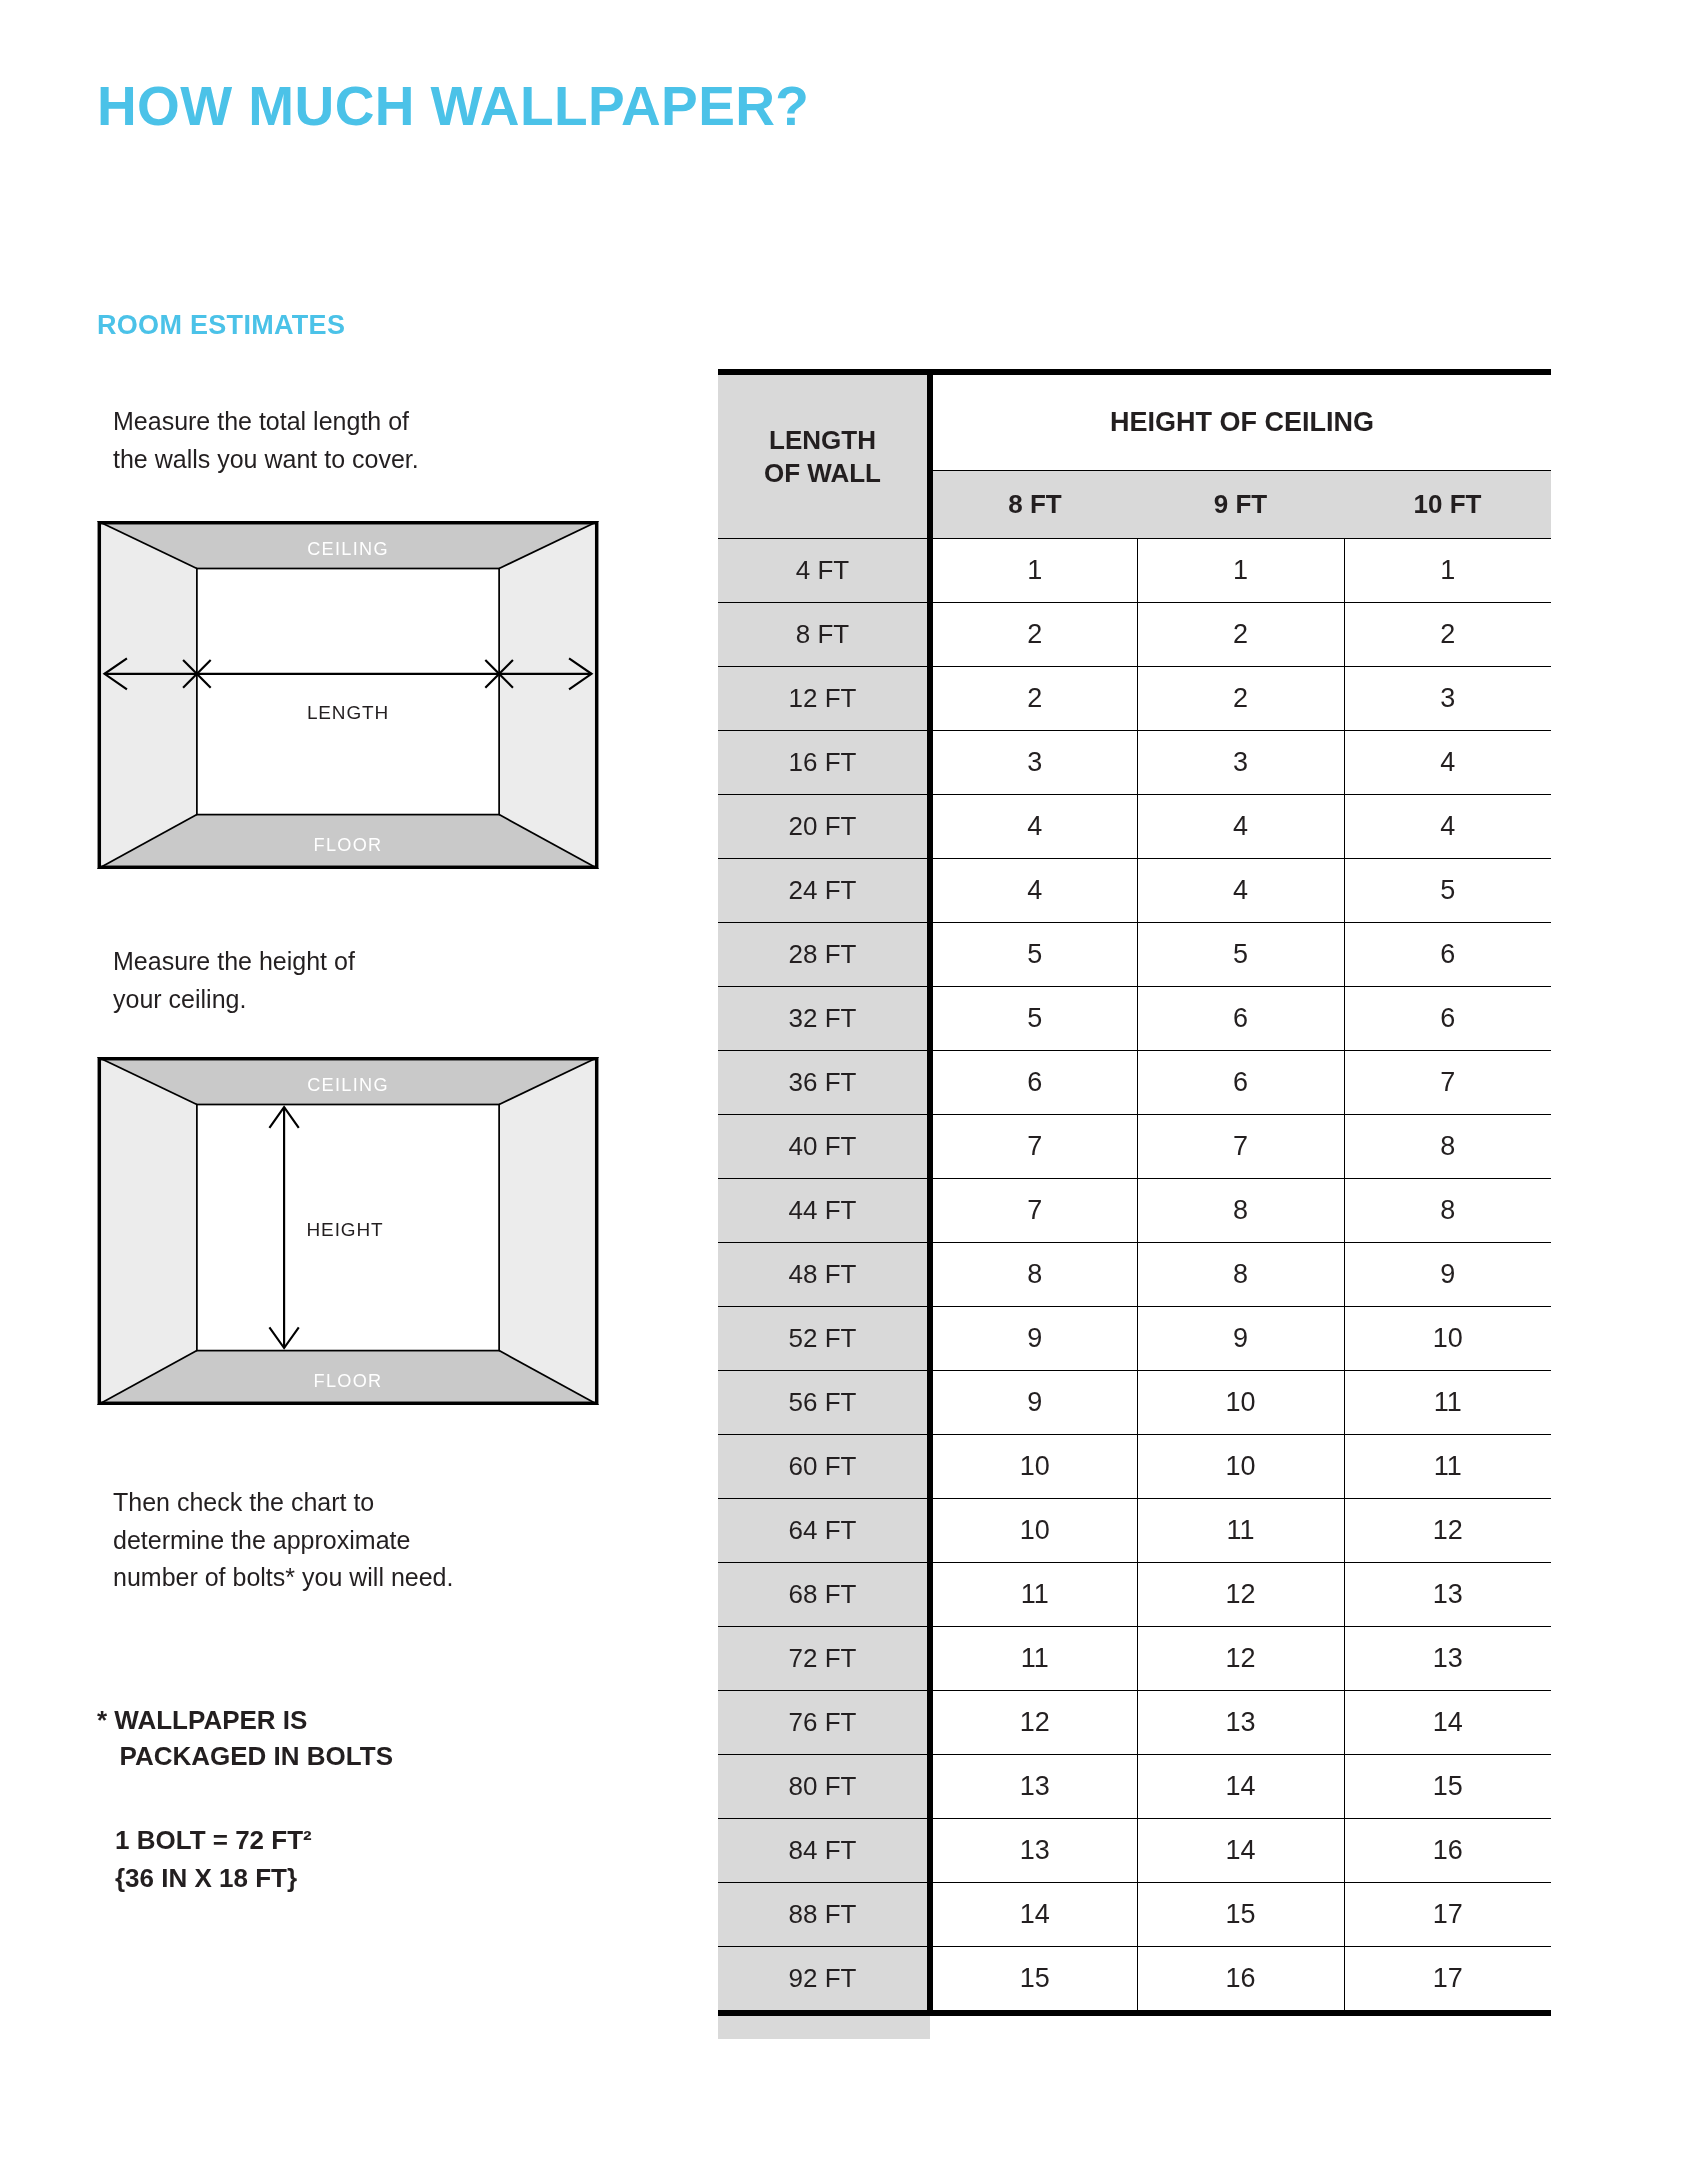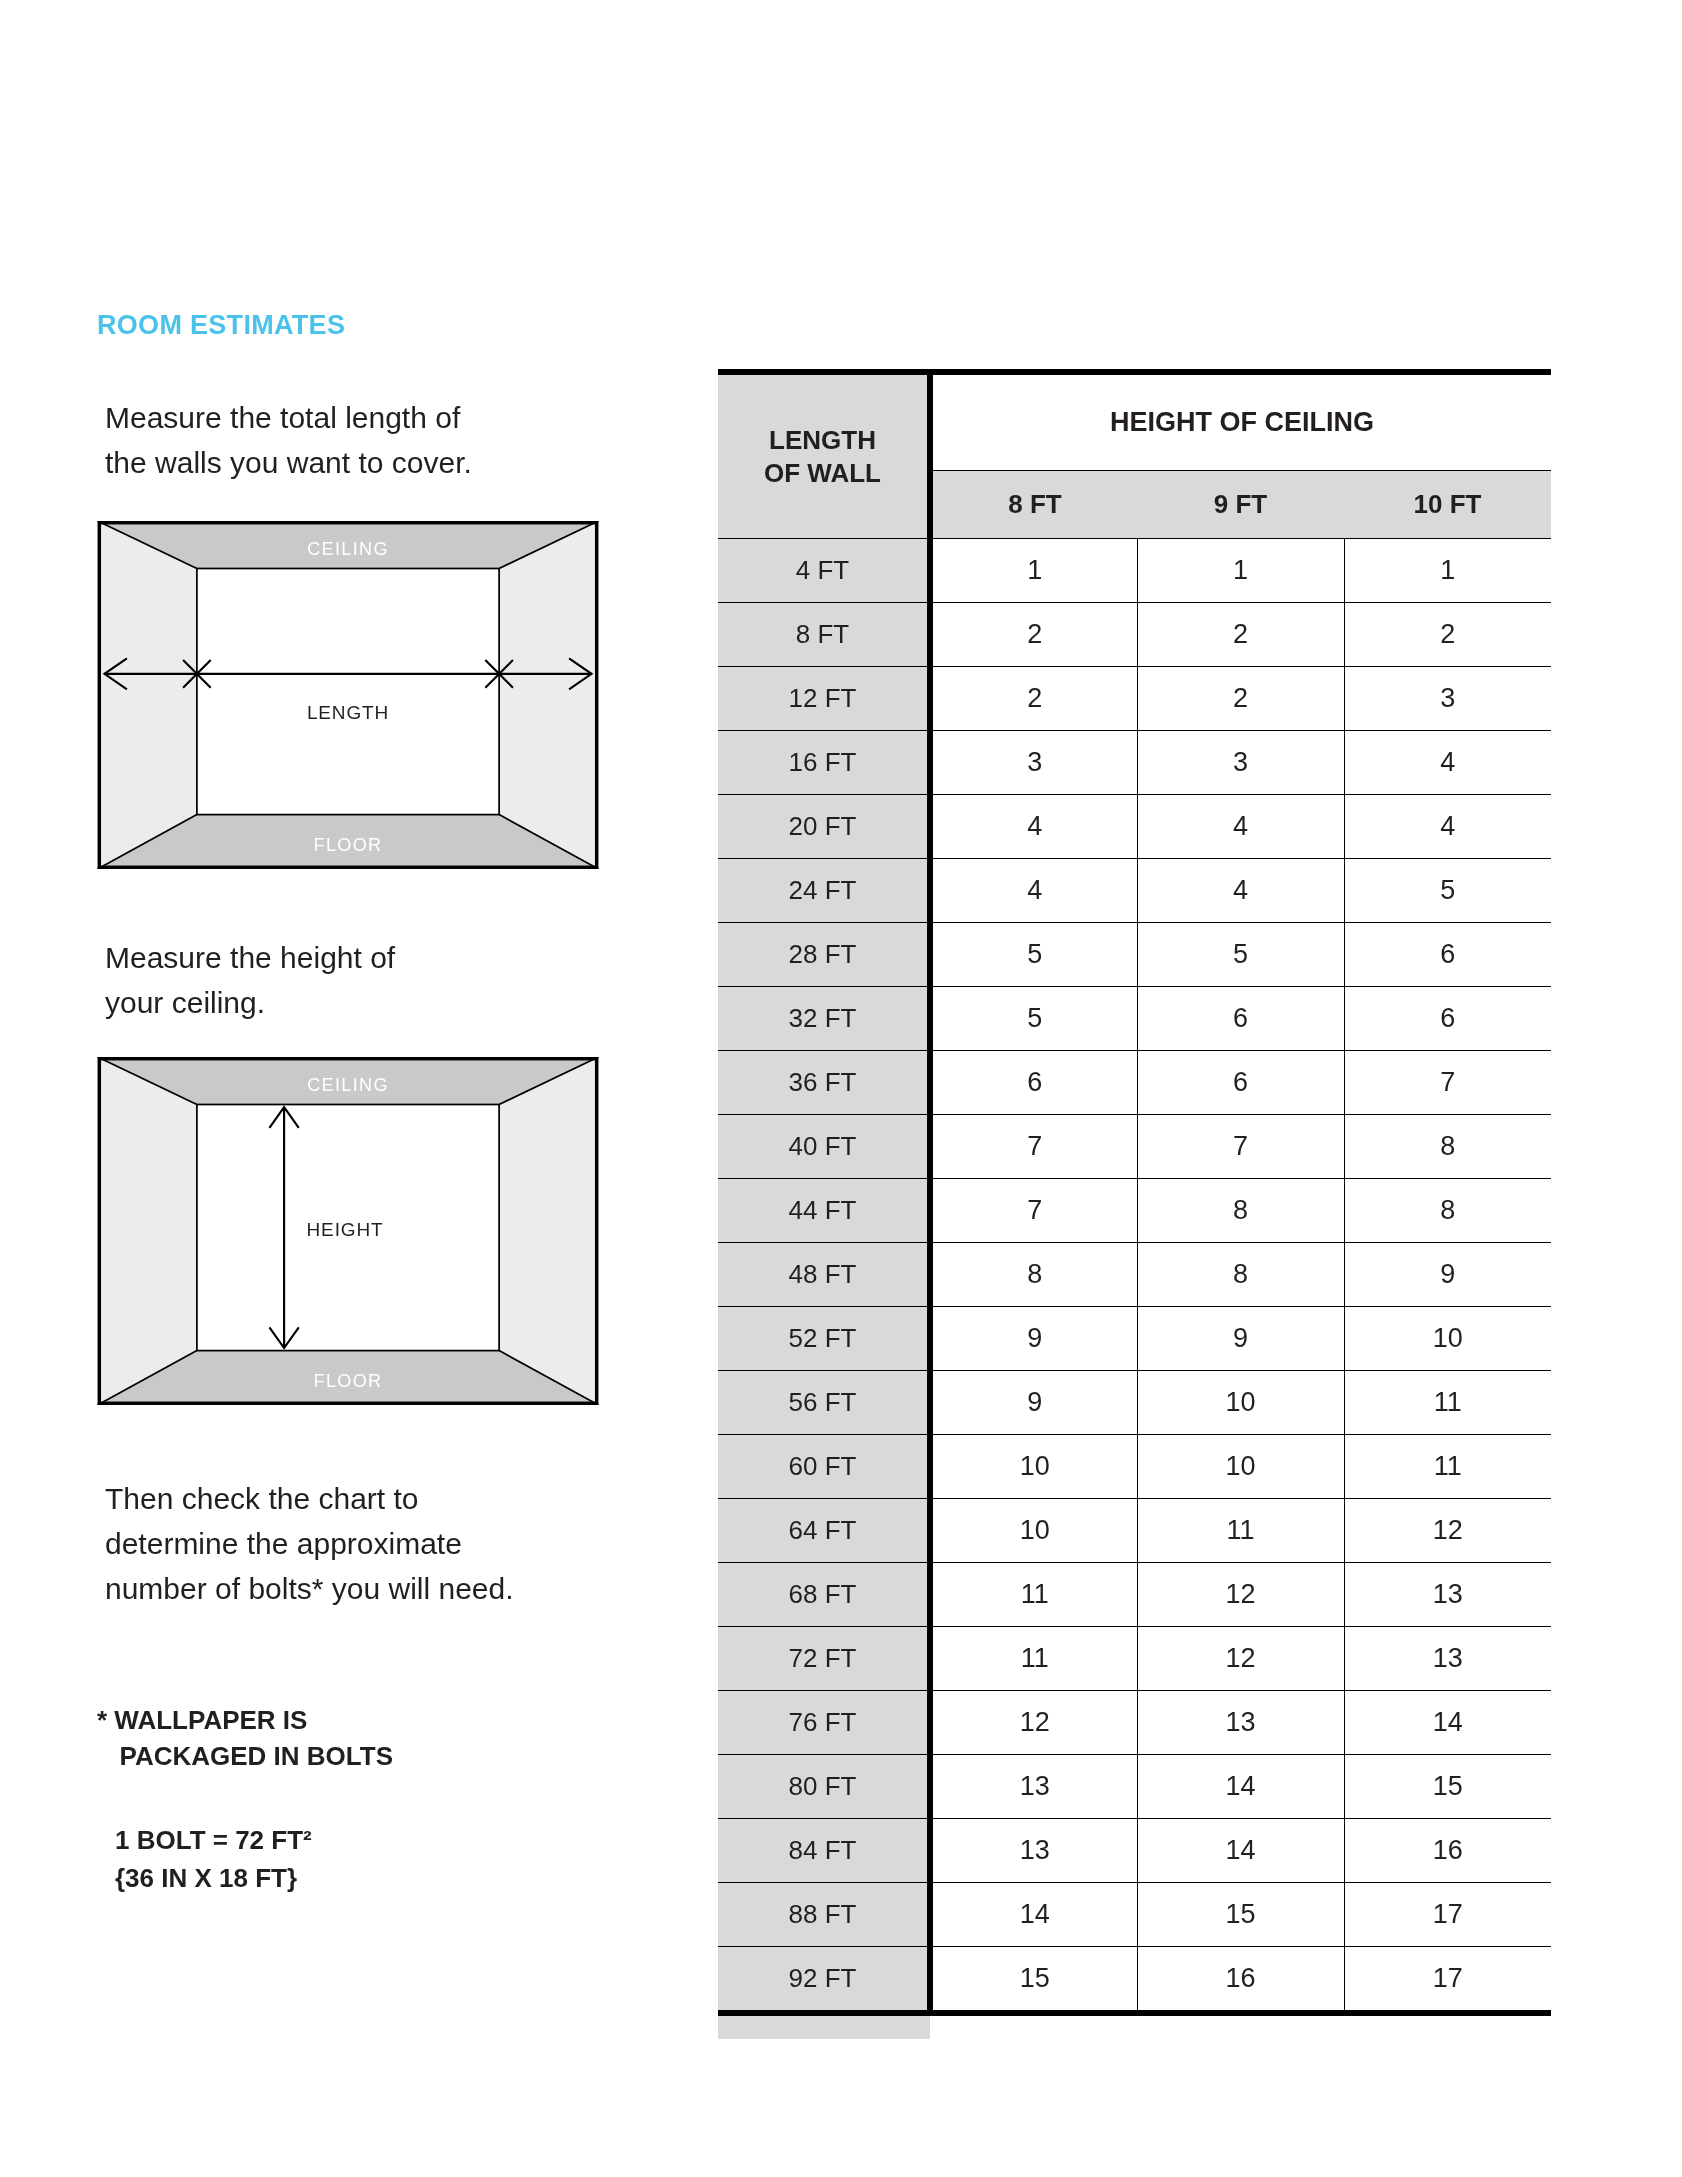--- a/index.html
+++ b/index.html
@@ -30,22 +30,22 @@
     font-weight: bold;
     color: #4bc2e8;
     letter-spacing: 0.3px;
   }
   #room-estimates-heading { position: absolute; left: 97px; top: 310px; }
   #bolts-heading { position: absolute; left: 718px; top: 310px; width: 833px; text-align: center; }
 
   .para {
     position: absolute;
     left: 97px;
-    margin: 8px;
-    font-size: 30px;
+    margin: 16px;
+    font-size: 25px;
     line-height: 1.5;
     white-space: pre-line;
     color: #231f20;
   }
   #para1 { top: 387px; }
   #para2 { top: 927px; }
   #para3 { top: 1468px; }
 
   .diagram { position: absolute; left: 97px; width: 502px; height: 348px; }
   #diagram1 { top: 521px; }
@@ -121,20 +121,21 @@
   }
   tbody td.val-cell + td.val-cell { border-left: 1.7px solid #000; }
 
   .gray-tail { width: 212px; height: 22.5px; background: #d9d9d9; }
 </style>
 </head>
 <body>
 
 <div class="page">
 
+  <h1 class="title">HOW MUCH WALLPAPER?</h1>
 
   <h2 class="section-heading" id="room-estimates-heading">ROOM ESTIMATES</h2>
 
   <p class="para" id="para1">Measure the total length of
 the walls you want to cover.</p>
 
   <svg id="diagram1" class="diagram" viewBox="0 0 580 403">
     <polygon points="0,0 580,0 465,55 115,55" fill="#c9c9c9"></polygon>
     <polygon points="0,403 580,403 465,340 115,340" fill="#c9c9c9"></polygon>
     <polygon points="0,0 115,55 115,340 0,403" fill="#ececec"></polygon>

